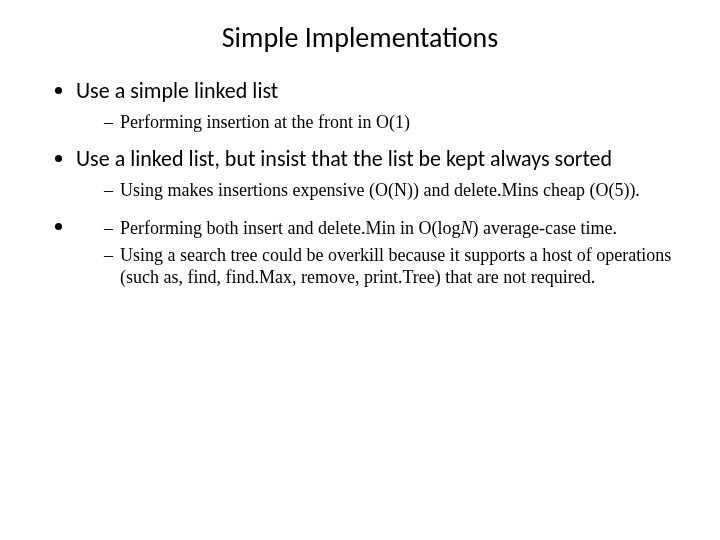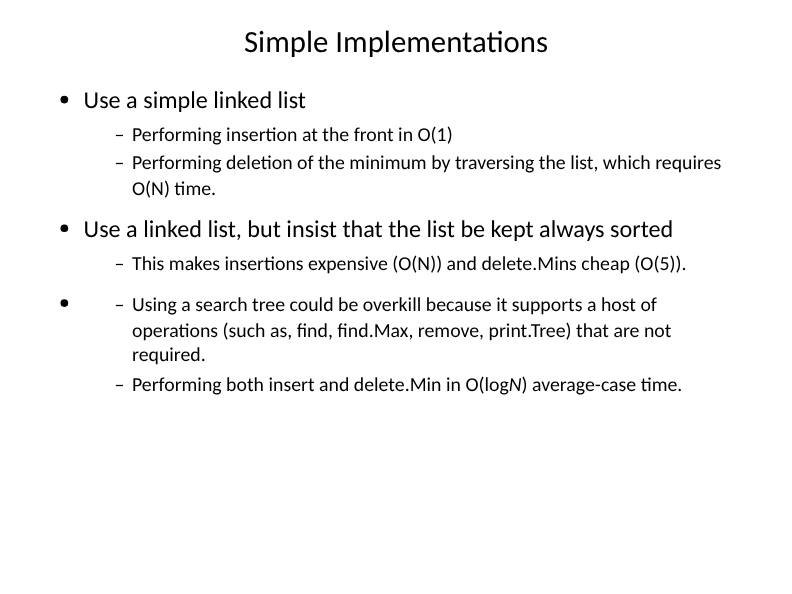--- a/index.html
+++ b/index.html
@@ -37,20 +37,21 @@
     list-style: none;
     margin: 6px 0 12px 0;
     padding-left: 28px;
   }
   ul.lvl2 > li {
     font-size: 18px;
     line-height: 1.25;
     margin: 0 0 4px 0;
     position: relative;
     padding-left: 16px;
+    font-family: Liberation Serif, serif;
   }
   ul.lvl2 > li::before {
     content: "–";
     position: absolute;
     left: 0;
     top: 0;
   }
   .ital { font-style: italic; }
 </style>
 </head>
@@ -58,38 +59,37 @@
 
 <div class="slide">
   <h1 class="title">Simple Implementations</h1>
 
   <ul class="lvl1">
 
     <li>
       <span>Use a simple linked list</span>
       <ul class="lvl2">
         <li>Performing insertion at the front in O(1)</li>
-        <li>Performing deletion of the minimum by traversing the list, which requires O(N) time.</li>
       </ul>
     </li>
 
     <li>
       <span>Use a linked list, but insist that the list be kept always sorted</span>
       <ul class="lvl2">
         <li>
-          <span>This makes insertions expensive (O(N)) and </span><span>delete.Min</span><span>s cheap (O(5)).</span>
+          <span>Using makes insertions expensive (O(N)) and </span><span>delete.Min</span><span>s cheap (O(5)).</span>
         </li>
       </ul>
     </li>
 
     <li>
       <ul class="lvl2">
         <li>
-          <span>Using a search tree could be overkill because it supports a host of operations (such as, </span><span>find, find.Max, remove, print.Tree</span><span>) that are not required.</span>
+          <span>Performing both </span><span>insert</span><span> and </span><span>delete.Min</span><span> in O(log</span><span class="ital">N</span><span>) average-case time.</span>
         </li>
         <li>
-          <span>Performing both </span><span>insert</span><span> and </span><span>delete.Min</span><span> in O(log</span><span class="ital">N</span><span>) average-case time.</span>
+          <span>Using a search tree could be overkill because it supports a host of operations (such as, </span><span>find, find.Max, remove, print.Tree</span><span>) that are not required.</span>
         </li>
       </ul>
     </li>
 
   </ul>
 </div>
 
 </body></html>

